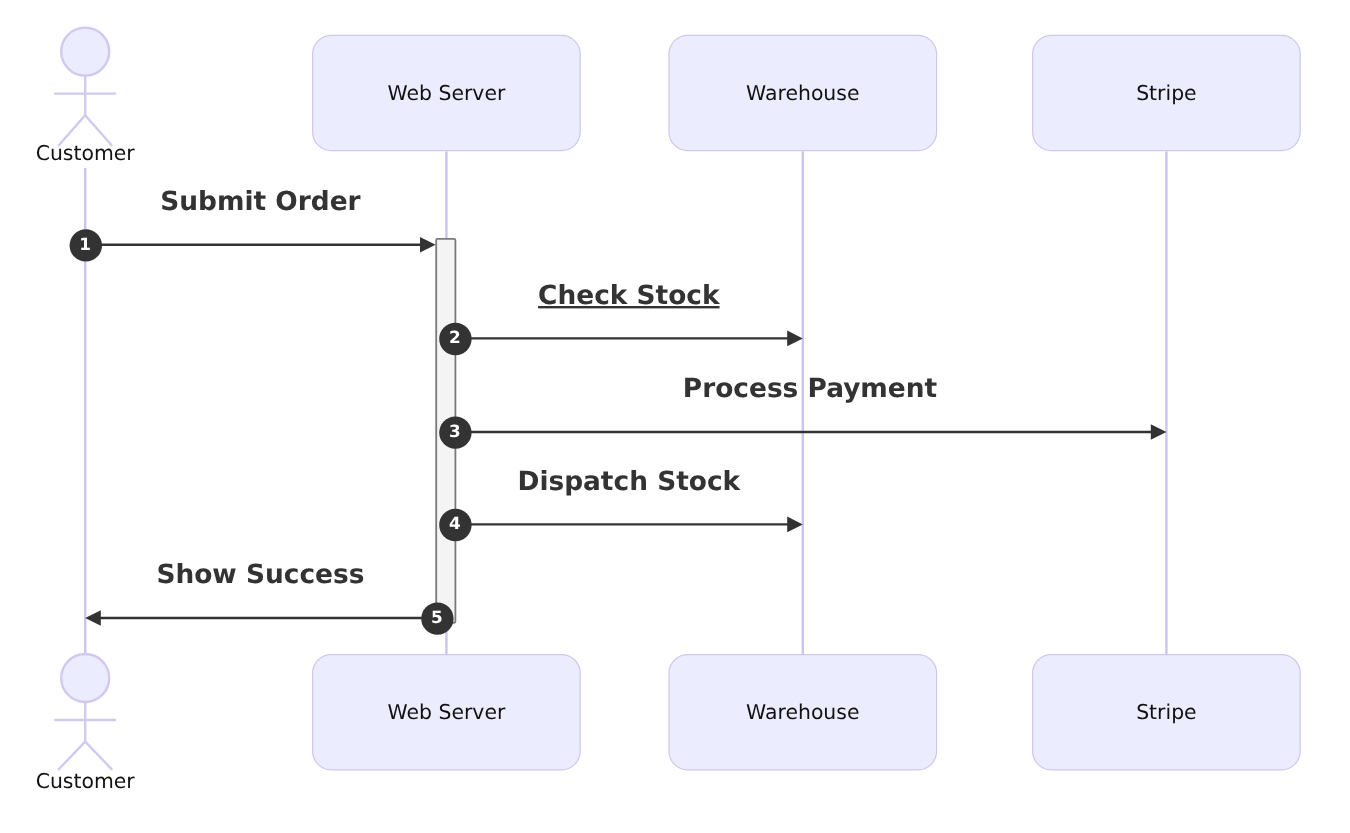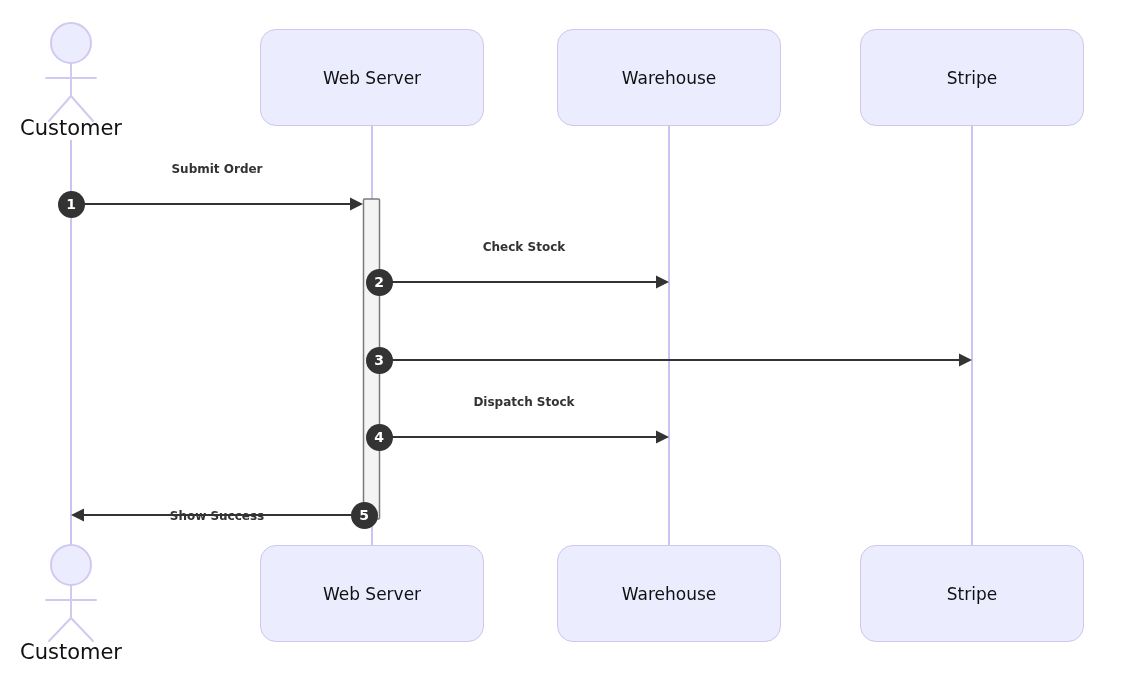--- a/index.html
+++ b/index.html
@@ -73,29 +73,29 @@
     display: flex;
     align-items: center;
     justify-content: center;
     font-size: 17px;
     color: var(--label-text);
   }
   .actor-label {
     position: absolute;
     transform: translateX(-50%);
     white-space: nowrap;
-    font-size: 21px;
+    font-size: 17px;
     color: var(--label-text);
     line-height: 19px;
   }
   .msg-label {
     position: absolute;
     transform: translateX(-50%);
     white-space: nowrap;
-    font-size: 12px;
+    font-size: 22px;
     font-weight: bold;
     color: var(--message-text);
     line-height: 20px;
   }
   .badge {
     position: absolute;
     width: 27px;
     height: 27px;
     border-radius: 50%;
     background: var(--badge-fill);
@@ -163,23 +163,24 @@
   <div class="pbox" style="left:860px; top:29px;">Stripe</div>
 
   <div class="pbox" style="left:260px; top:545px;">Web Server</div>
   <div class="pbox" style="left:557px; top:545px;">Warehouse</div>
   <div class="pbox" style="left:860px; top:545px;">Stripe</div>
 
   <div class="actor-label" style="left:71px; top:119px;">Customer</div>
   <div class="actor-label" style="left:71px; top:643px;">Customer</div>
 
   <div class="msg-label" style="left:217px; top:159px;">Submit Order</div>
-  <div class="msg-label" style="left:524px; top:237px;">Check Stock</div>
+  <div class="msg-label" style="left:524px; top:237px;text-decoration:underline;">Check Stock</div>
+  <div class="msg-label" style="left:675px; top:315px;">Process Payment</div>
   <div class="msg-label" style="left:524px; top:392px;">Dispatch Stock</div>
-  <div class="msg-label" style="left:217px; top:470px;margin-top:36px;">Show Success</div>
+  <div class="msg-label" style="left:217px; top:470px;">Show Success</div>
 
   <div class="badge" style="left:57.5px;  top:190.5px;">1</div>
   <div class="badge" style="left:365.5px; top:268.5px;">2</div>
   <div class="badge" style="left:365.5px; top:346.5px;">3</div>
   <div class="badge" style="left:365.5px; top:423.5px;">4</div>
   <div class="badge" style="left:350.5px; top:501.5px;">5</div>
 
 </div>
 
 </body></html>

